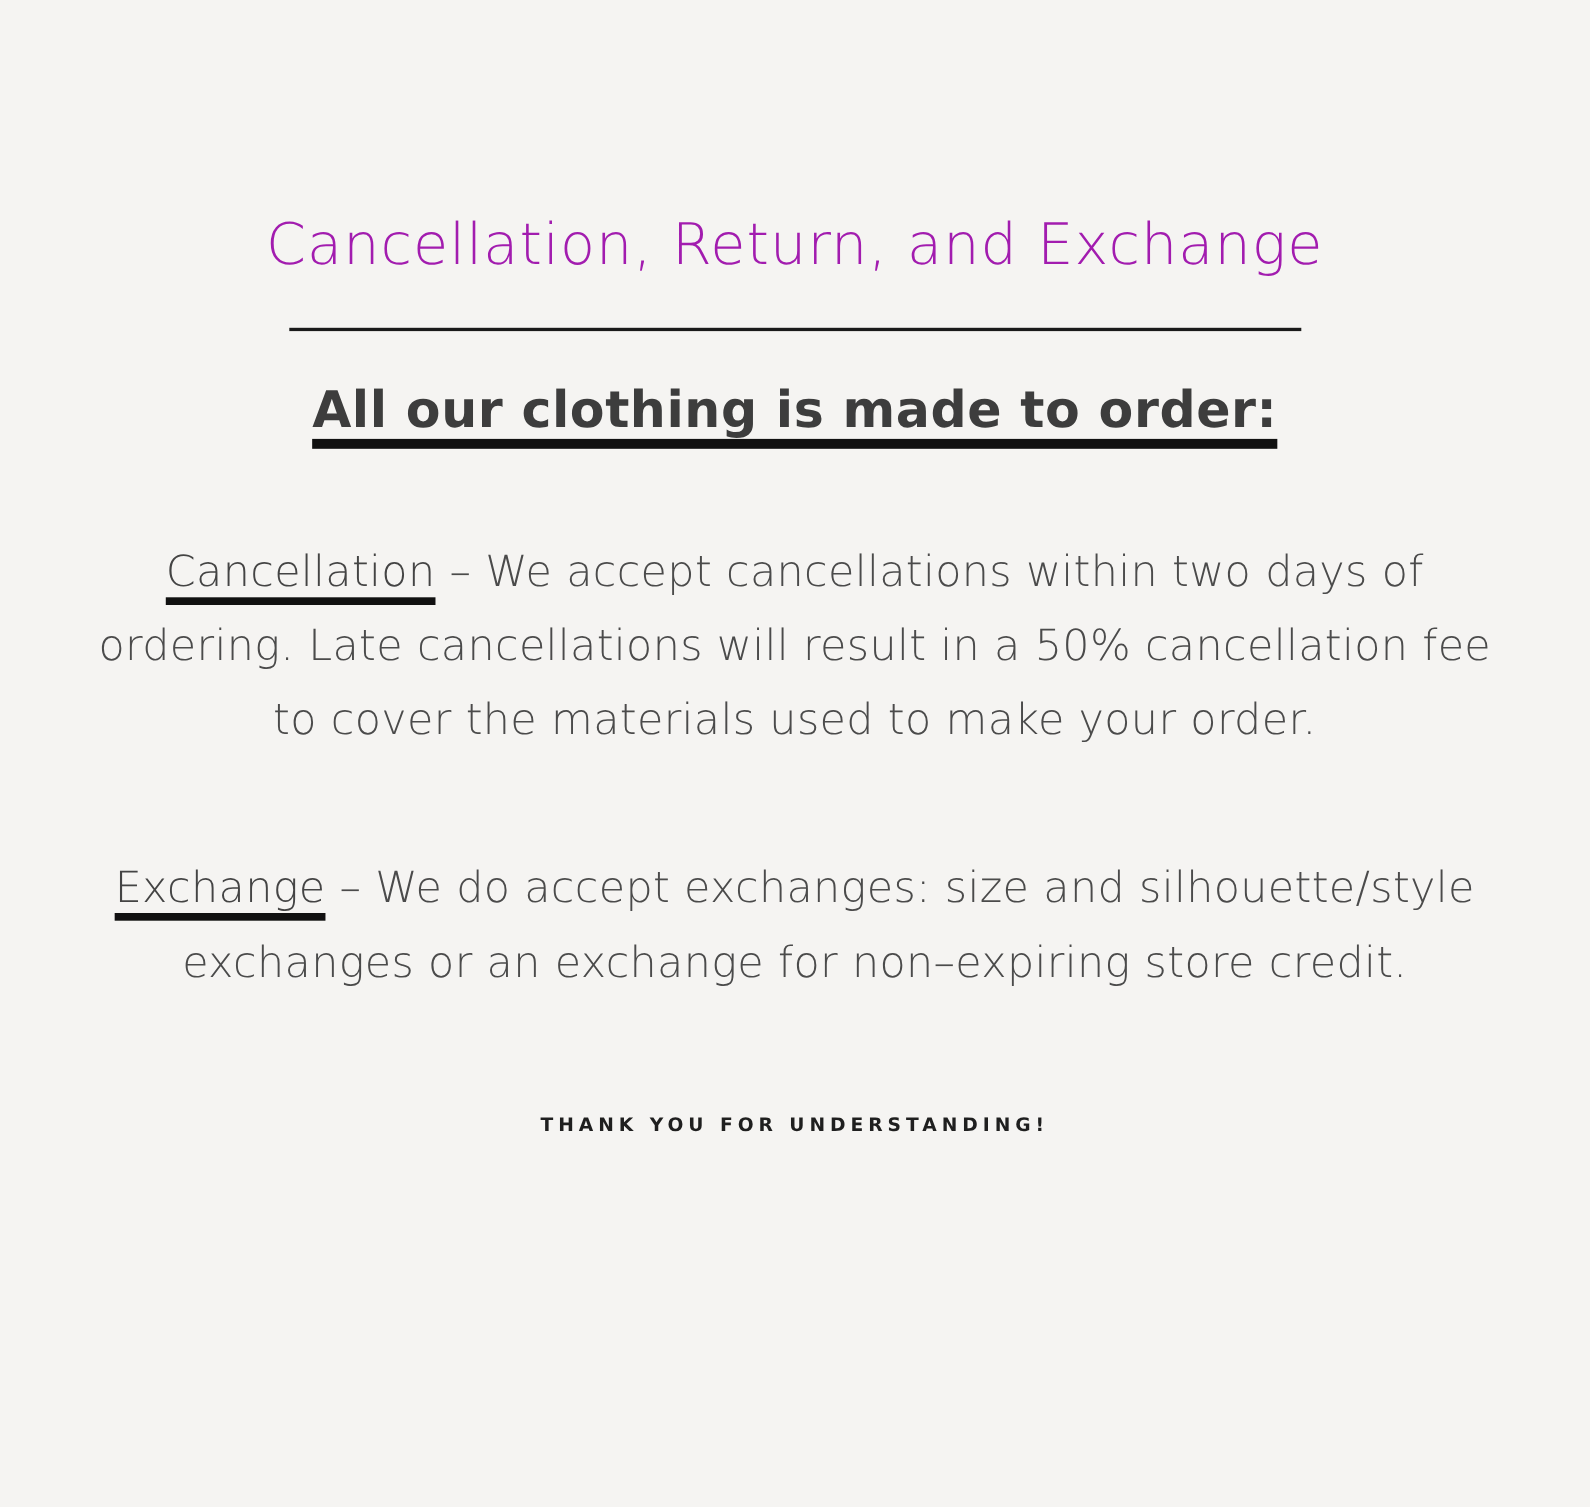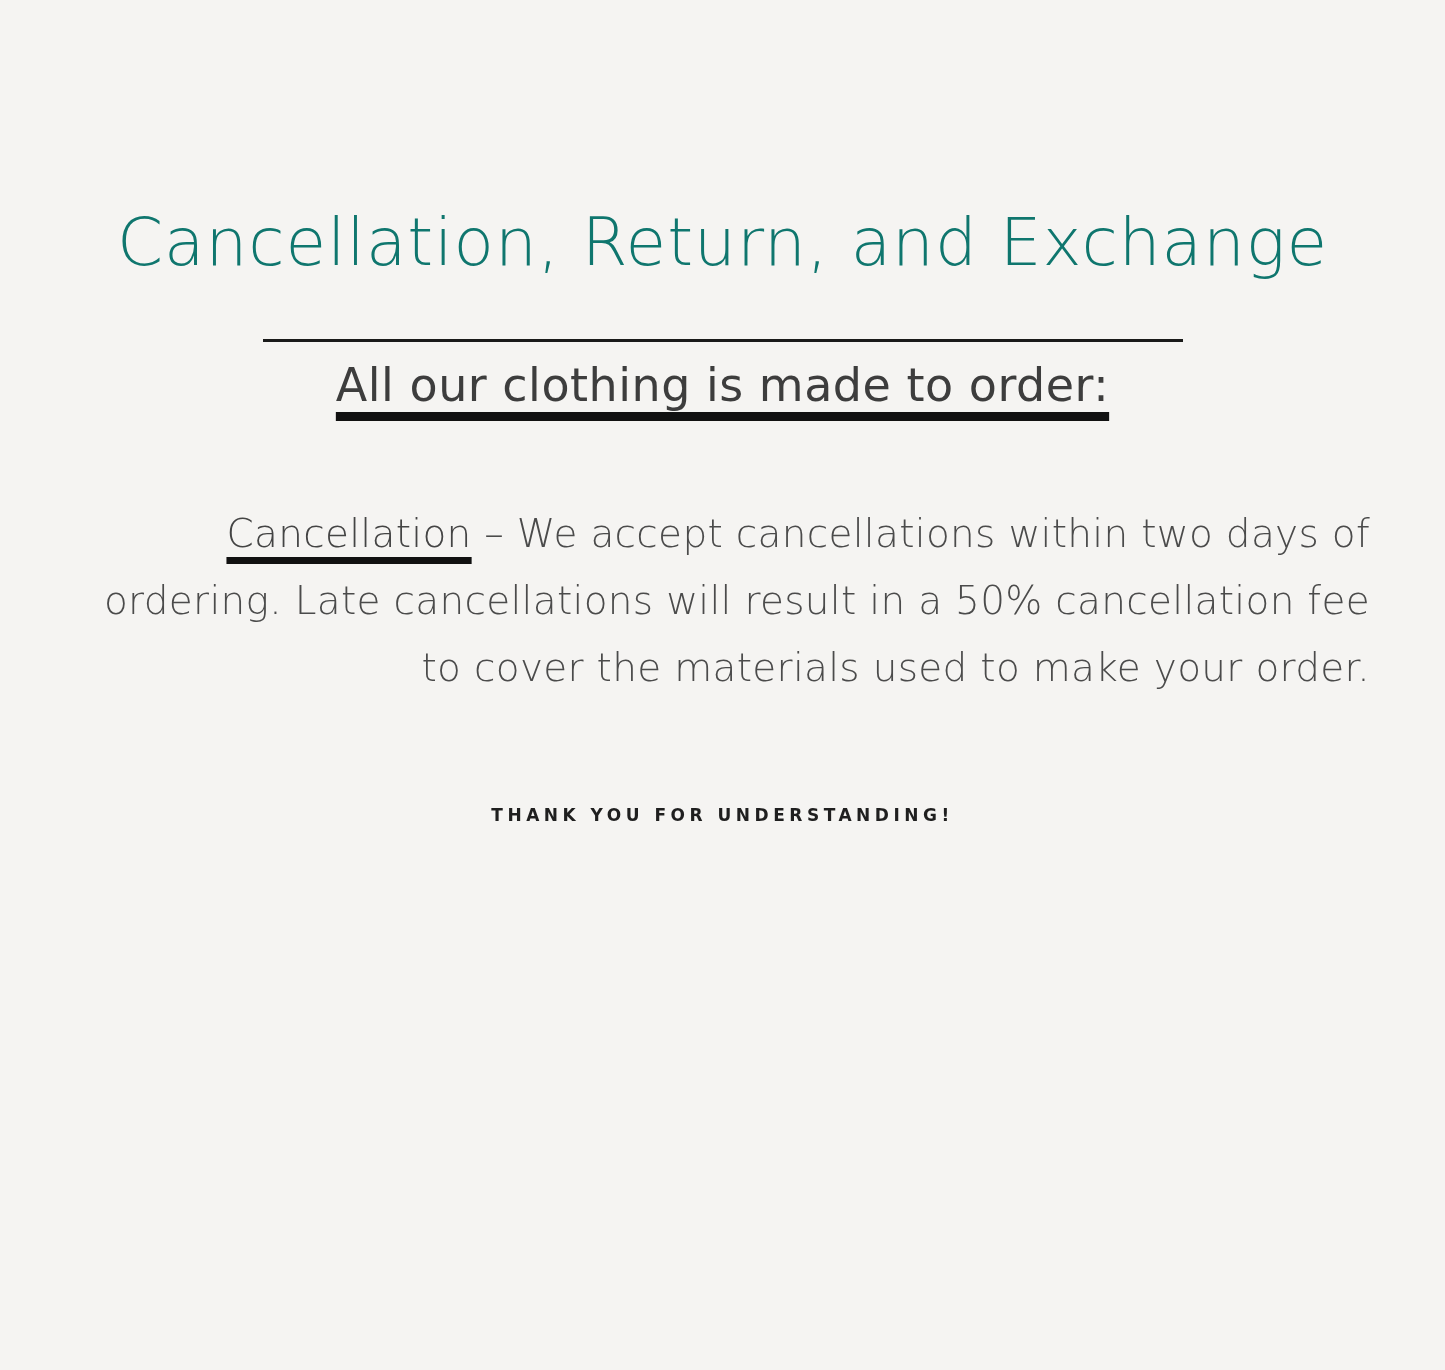--- a/index.html
+++ b/index.html
@@ -15,63 +15,62 @@
     width: 1445px;
     height: 1370px;
     background: #f5f4f2;
     overflow: hidden;
     text-align: center;
     box-sizing: border-box;
     padding-top: 148px;
   }
   
   .title {
-    color: #0f766e;
+    color: #a21caf;
     font-weight: 200;
-    font-size: 66px;
+    font-size: 52px;
     line-height: 1.55;
     letter-spacing: 1px;
   }
   .title-line {
     white-space: nowrap;
   }
   
   .divider {
     width: 920px;
     height: 0;
     border: none;
     border-top: 3px solid #1a1a1a;
     margin: 30px auto 0 auto;
   }
   
   .subtitle {
-    margin: 16px auto 0 auto;
+    margin: 44px auto 0 auto;
     font-size: 46px;
-    font-weight: 400;
+    font-weight: 700;
     color: #3d3d3d;
     letter-spacing: 0.5px;
     white-space: nowrap;
   }
   .subtitle .underlined {
     text-decoration: underline;
     text-decoration-thickness: 9px;
     text-underline-offset: 11px;
     text-decoration-color: #111;
     text-decoration-skip-ink: auto;
   }
   
   .policy {
     max-width: 1295px;
     margin: 0 auto;
     font-size: 39px;
     font-weight: 200;
     line-height: 1.72;
     color: #4b4b4b;
     letter-spacing: 0.3px;
-    text-align: right;
   }
   .policy-cancellation { margin-top: 88px; }
   .policy-return       { margin-top: 86px; }
   .policy-exchange     { margin-top: 86px; }
   .policy .term {
     text-decoration: underline;
     text-decoration-thickness: 7px;
     text-underline-offset: 10px;
     text-decoration-color: #111;
     text-decoration-skip-ink: auto;
@@ -102,19 +101,24 @@
 
   <h2 class="subtitle"><span class="underlined">All our clothing is made to order:</span></h2>
 
   <p class="policy policy-cancellation">
     <span class="term">Cancellation</span>
     <span class="separator">–</span>
     <span class="body-text">We accept cancellations within two days of ordering. Late cancellations will result in a 50% cancellation fee to cover the materials used to make your order.</span>
   </p>
 
 
+  <p class="policy policy-exchange">
+    <span class="term">Exchange</span>
+    <span class="separator">–</span>
+    <span class="body-text">We do accept exchanges: size and silhouette/style exchanges or an exchange for non–expiring store credit.</span>
+  </p>
 
   <div class="footer">
     <div class="footer-thanks">THANK YOU FOR UNDERSTANDING!</div>
 
   </div>
 
 </div>
 
 </body></html>

